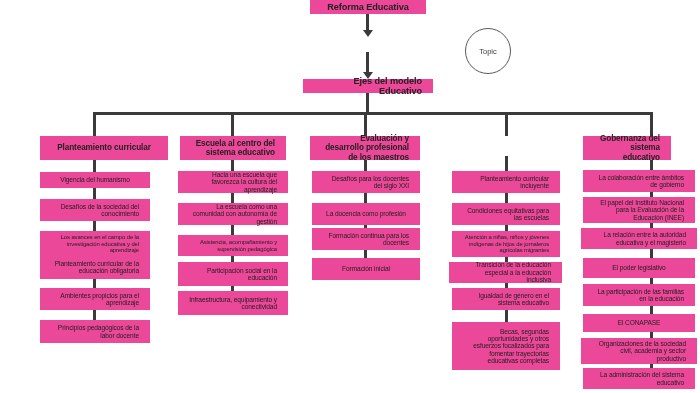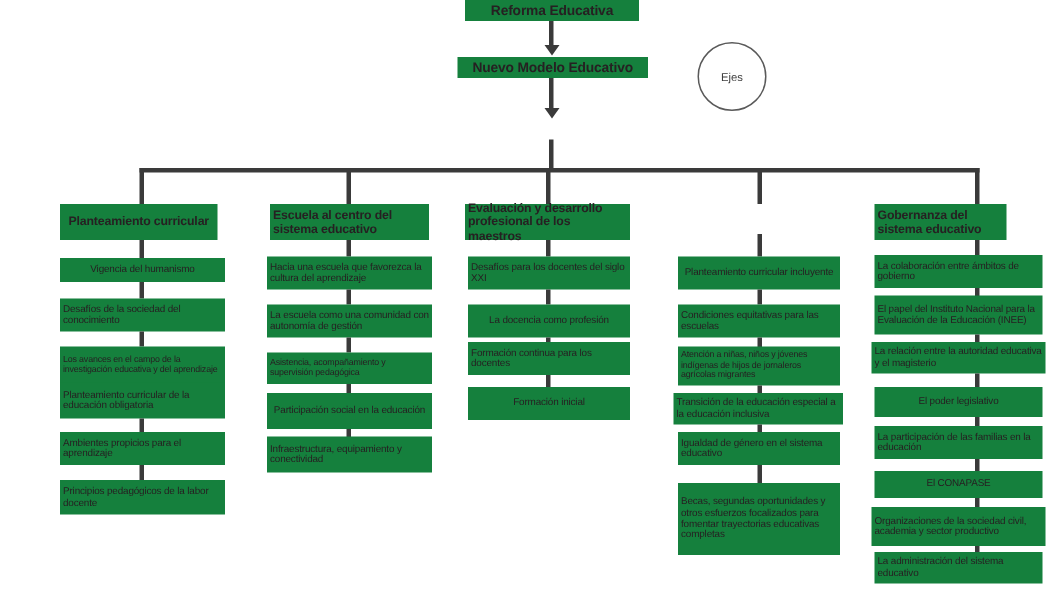--- a/index.html
+++ b/index.html
@@ -17,29 +17,29 @@
     color: #231f20;
   }
   #canvas {
     position: absolute;
     left: 0; top: 0;
     width: 700px;
     height: 393px;
   }
   .node {
     position: absolute;
-    background: #15803d;
+    background: #ec4899;
     box-sizing: border-box;
     display: flex;
     align-items: center;
     justify-content: center;
-    text-align: left;
+    text-align: right;
     line-height: 1.12;
     color: #262022;
-    padding: 1px 2px;
+    padding: 1px 11px;
     letter-spacing: -0.1px;
   }
   .root {
     font-weight: bold;
     font-size: 9.2px;
   }
   .colhead {
     font-weight: bold;
     font-size: 8.2px;
   }
@@ -76,38 +76,38 @@
 </style>
 </head>
 <body>
 
 <div id="canvas">
 
   <div class="node root" style="left:310px; top:0px; width:116px; height:14px;">Reforma Educativa</div>
   <div class="connector vline" style="left:366px; top:14px; height:18px;"></div>
   <div class="arrow" style="left:362.5px; top:30px;"></div>
 
-  <div class="node root" style="left:305px; top:38px; width:127px; height:14px;">Nuevo Modelo Educativo</div>
   <div class="connector vline" style="left:366px; top:52px; height:22px;"></div>
   <div class="arrow" style="left:362.5px; top:72px;"></div>
 
+  <div class="node root" style="left:303px; top:79px; width:130px; height:14px;">Ejes del modelo Educativo</div>
   <div class="connector vline" style="left:366px; top:93px; height:20px;"></div>
 
   <div class="connector hline" style="left:93px; top:112px; width:560px;"></div>
   <div class="connector vline" style="left:93px; top:112px; height:24px;"></div>
   <div class="connector vline" style="left:231px; top:112px; height:24px;"></div>
   <div class="connector vline" style="left:364px; top:112px; height:24px;"></div>
   <div class="connector vline" style="left:505px; top:112px; height:24px;"></div>
   <div class="connector vline" style="left:650px; top:112px; height:24px;"></div>
 
   <div class="topic-circle" style="left:465px; top:28px; width:44px; height:44px;">
-    <span>Ejes</span>
+    <span>Topic</span>
   </div>
 
-  <div class="node colhead" style="left:40px; top:136px; width:105px; height:24px;">Planteamiento curricular</div>
+  <div class="node colhead" style="left:40px; top:136px; width:128px; height:24px;">Planteamiento curricular</div>
   <div class="connector vline" style="left:93px; top:160px; height:12px;"></div>
   <div class="node leaf" style="left:40px; top:172px; width:110px; height:16px;">Vigencia del humanismo</div>
   <div class="connector vline" style="left:93px; top:188px; height:11px;"></div>
   <div class="node leaf" style="left:40px; top:199px; width:110px; height:22px;">Desafíos de la sociedad del conocimiento</div>
   <div class="connector vline" style="left:93px; top:221px; height:10px;"></div>
   <div class="node leaf tiny" style="left:40px; top:231px; width:110px; height:26px;">Los avances en el campo de la investigación educativa y del aprendizaje</div>
   <div class="connector vline" style="left:93px; top:257px; height:9px;"></div>
   <div class="node leaf" style="left:40px; top:255px; width:110px; height:24px;">Planteamiento curricular de la educación obligatoria</div>
   <div class="connector vline" style="left:93px; top:279px; height:9px;"></div>
   <div class="node leaf" style="left:40px; top:288px; width:110px; height:22px;">Ambientes propicios para el aprendizaje</div>

